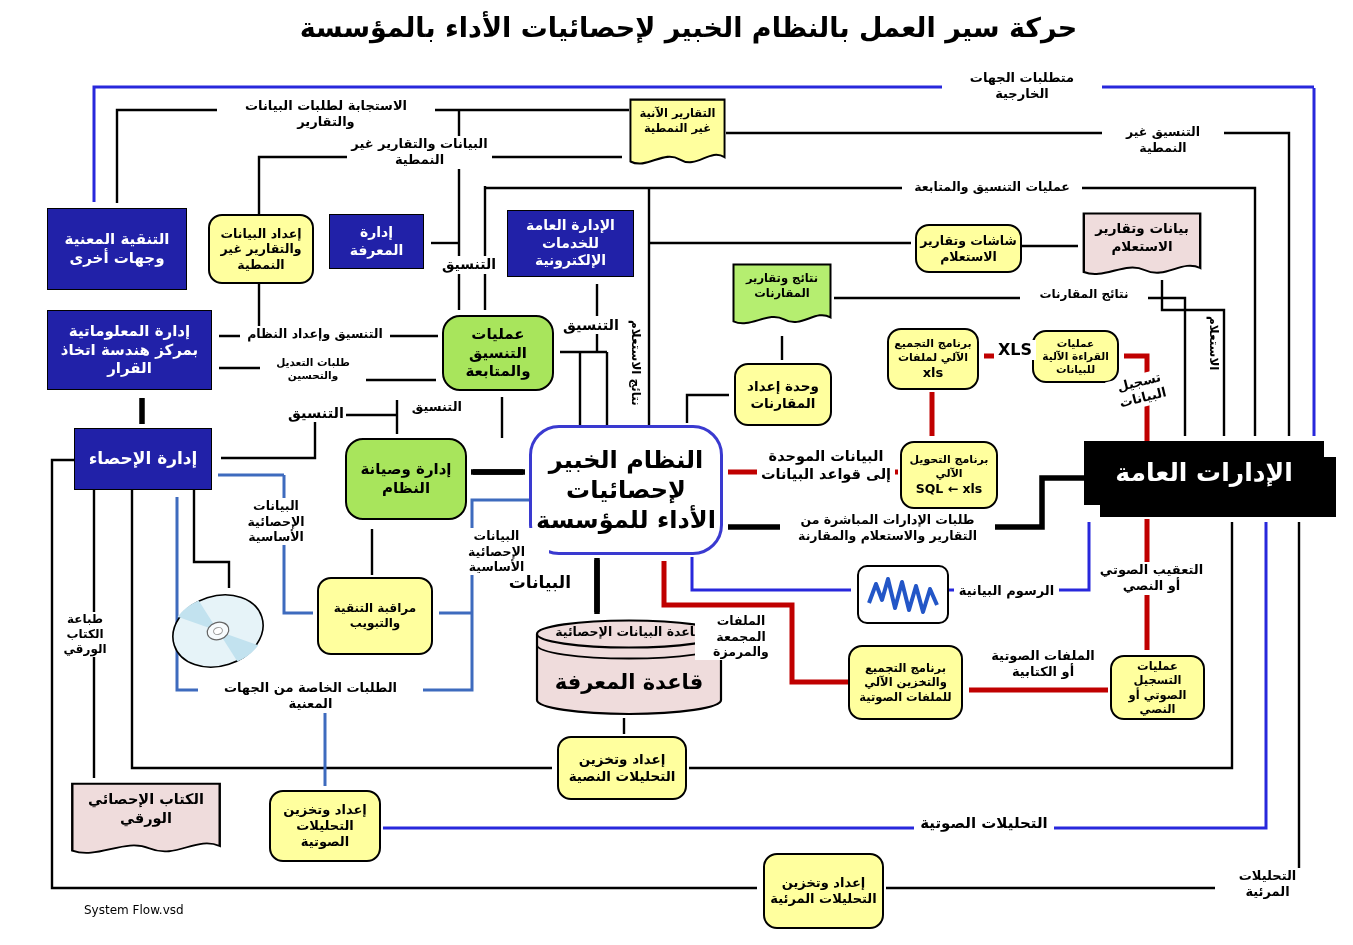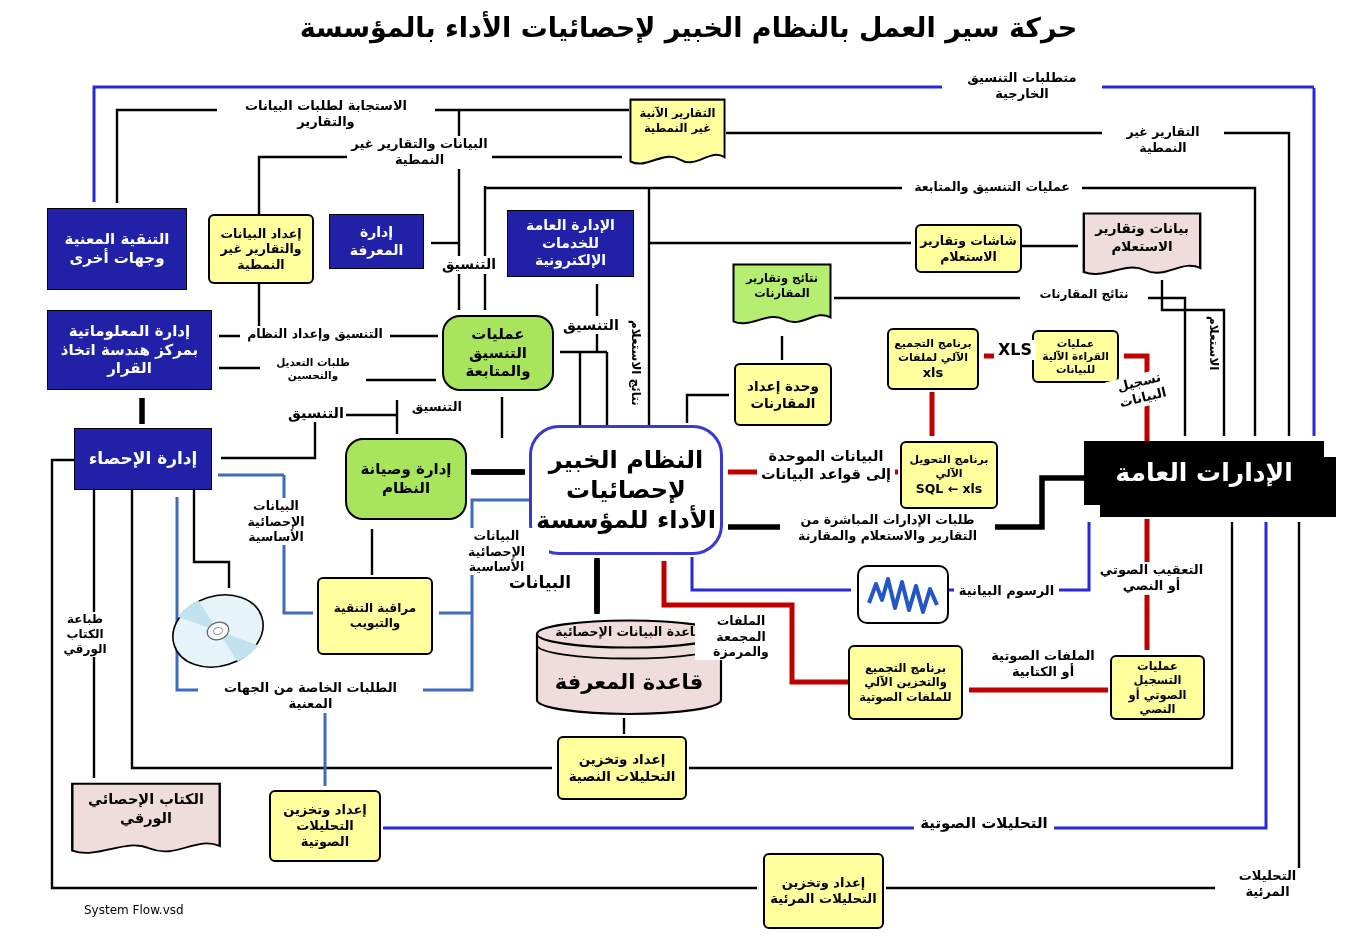--- a/index.html
+++ b/index.html
@@ -10,21 +10,21 @@
   .k{stroke:#000;stroke-width:2.4;marker-end:url(#mk-k);}
   .kt{stroke:#000;stroke-width:5.5;marker-end:url(#mk-kt);}
   .r{stroke:#C00000;stroke-width:5;marker-end:url(#mk-r);}
   .b{stroke:#2828DC;stroke-width:3;marker-end:url(#mk-b);}
   .s{stroke:#3E6BBE;stroke-width:3;marker-end:url(#mk-s);}
   .noarr{marker-end:none !important;}
   .node{position:absolute;display:flex;flex-direction:column;align-items:center;justify-content:center;
         text-align:center;direction:rtl;font-weight:bold;z-index:2;box-sizing:border-box;
         padding:2px 3px;line-height:1.25;}
   .blue{background:#2121A8;color:#fff;border:1.5px solid #000;}
-  .yellow{background:#FFFF9E;border:2px solid #000;border-radius:6px;}
+  .yellow{background:#FFFF9E;border:2px solid #000;border-radius:14px;}
   .green{background:#A8E55C;border:2.5px solid #000;border-radius:18px;}
   .centerbox{background:#fff;border:3.5px solid #3A3AD0;border-radius:30px;color:#000;}
   .blackbox{background:#000;color:#fff;z-index:3;}
   .blackshadow{position:absolute;background:#000;border:2px solid #fff;box-sizing:border-box;z-index:2;}
   .doc{position:absolute;z-index:2;}
   .doc svg{position:absolute;left:0;top:0;}
   .doc .doctext{position:absolute;left:0;right:0;top:0;text-align:center;direction:rtl;
         font-weight:bold;color:#000;line-height:1.3;padding-top:8px;z-index:1;}
   .cyl{position:absolute;z-index:2;}
   .cyl .ct{position:absolute;left:0;right:0;text-align:center;direction:rtl;font-weight:bold;color:#000;}
@@ -204,24 +204,24 @@
       </g>
     </svg>
   </div>
 
   <div class="iconbox" style="left:845px;top:565px;width:88px;height:55px">
     <svg width="88" height="55" viewBox="0 0 88 55">
       <polyline points="10,36 17,17 23,33 29,12 36,41 43,15 50,43 57,19 64,45 71,22 78,38" fill="none" stroke="#2356C7" stroke-width="4" stroke-linejoin="round"></polyline>
     </svg>
   </div>
 
-  <div class="lbl" style="left:930px;top:70px;width:160px;font-size:13px">متطلبات التنسيق الخارجية</div>
+  <div class="lbl" style="left:930px;top:70px;width:160px;font-size:13px">متطلبات الجهات الخارجية</div>
   <div class="lbl" style="left:205px;top:98px;width:218px;font-size:13px">الاستجابة لطلبات البيانات والتقارير</div>
   <div class="lbl" style="left:335px;top:136px;width:145px;font-size:13px">البيانات والتقارير غير النمطية</div>
-  <div class="lbl" style="left:1090px;top:124px;width:122px;font-size:12.5px">التقارير غير النمطية</div>
+  <div class="lbl" style="left:1090px;top:124px;width:122px;font-size:12.5px">التنسيق غير النمطية</div>
   <div class="lbl" style="left:890px;top:179px;width:180px;font-size:12.5px">عمليات التنسيق والمتابعة</div>
   <div class="lbl" style="left:228px;top:326px;width:150px;font-size:12.5px">التنسيق وإعداد النظام</div>
   <div class="lbl" style="left:248px;top:356px;width:106px;font-size:10.5px">طلبات التعديل والتحسين</div>
   <div class="lbl" style="left:428px;top:256px;width:58px;font-size:14px">التنسيق</div>
   <div class="lbl" style="left:548px;top:316px;width:62px;font-size:14.5px">التنسيق</div>
   <div class="lbl" style="left:276px;top:404px;width:58px;font-size:14.5px">التنسيق</div>
   <div class="lbl" style="left:398px;top:399px;width:54px;font-size:13px">التنسيق</div>
   <div class="lbl" style="left:1008px;top:287px;width:128px;font-size:12px">نتائج المقارنات</div>
   <div class="lbl" style="left:982px;top:340px;width:42px;font-size:16px;direction:ltr">XLS</div>
   <div class="lbl" style="left:1096px;top:374px;width:66px;font-size:13px;transform:rotate(-14deg)">تسجيل البيانات</div>

